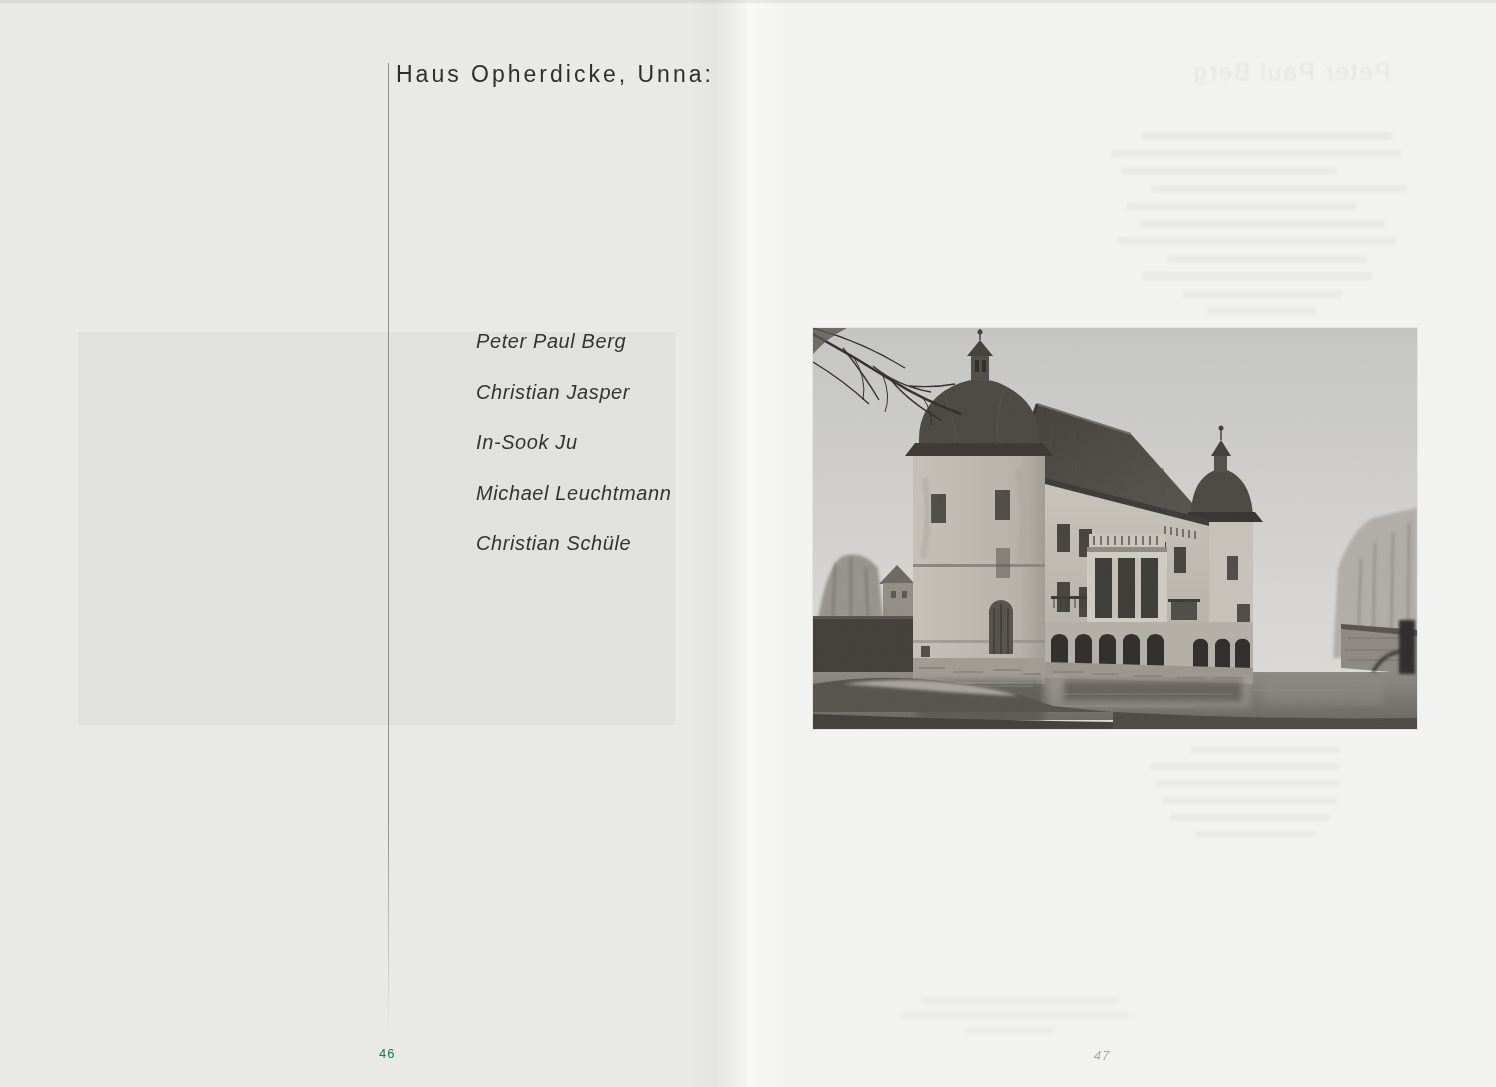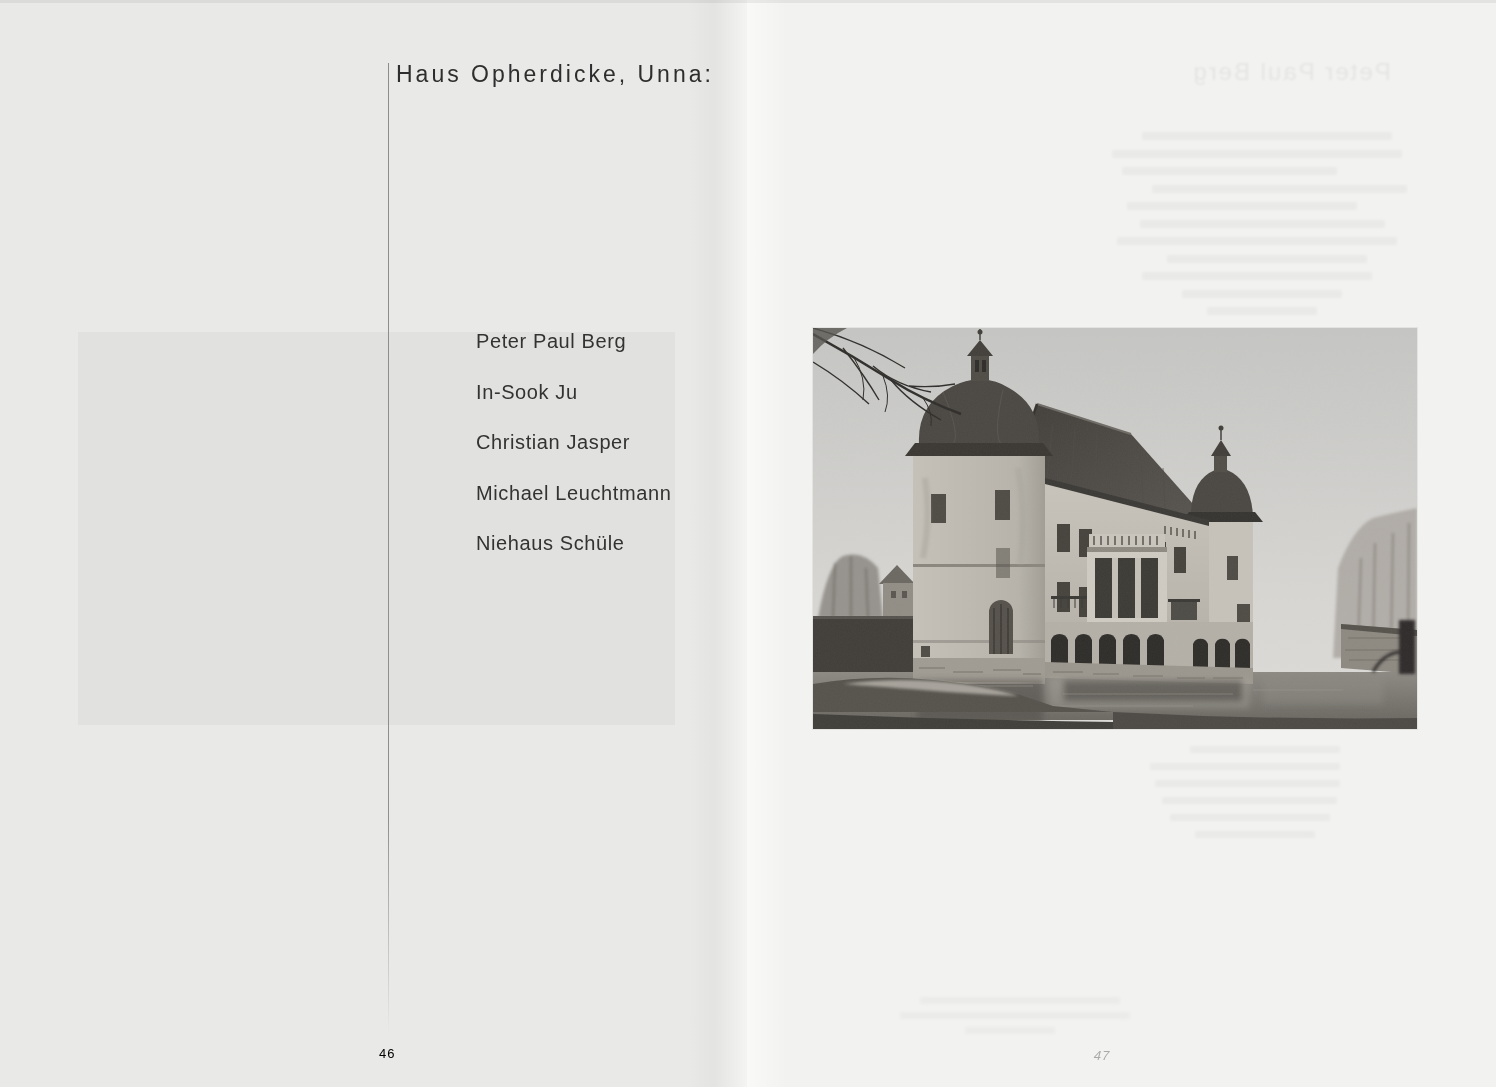--- a/index.html
+++ b/index.html
@@ -13,24 +13,24 @@
   .page-right{position:absolute;left:747px;top:0;width:749px;height:1087px;background:#f2f2f0;}
   .page-right::before{content:"";position:absolute;left:0;top:0;width:40px;height:100%;
     background:linear-gradient(to right, rgba(255,255,255,0.55), rgba(255,255,255,0));}
   .top-edge{position:absolute;left:0;top:0;width:100%;height:3px;background:rgba(0,0,0,0.06);}
 
   
   .tone-box{position:absolute;left:78px;top:332px;width:597px;height:393px;background:rgba(60,60,58,0.045);}
   .vrule{position:absolute;left:388px;top:63px;width:1px;height:970px;
     background:linear-gradient(to bottom,#8d8d8b 0%,#8f8f8d 78%,rgba(143,143,141,0) 100%);}
   .title{position:absolute;left:396px;top:61px;font-size:23px;letter-spacing:3px;color:#2e2e2e;white-space:nowrap;}
-  .names{position:absolute;left:476px;top:316px;}
+  .names{position:absolute;left:476px;top:316px;font-style:italic;}
   .name{height:50.5px;line-height:50.5px;font-size:20px;letter-spacing:0.6px;color:#333331;white-space:nowrap;}
   .pageno{position:absolute;font-size:13px;letter-spacing:1px;}
-  .pageno-left{left:379px;top:1046px;color:#000000;}
+  .pageno-left{left:379px;top:1046px;color:#15803d;}
   .pageno-right{left:1094px;top:1048px;color:#a9a9a7;transform:skewX(-14deg);}
 
   
   .photo{position:absolute;left:813px;top:328px;width:604px;height:401px;background:#cfcfcd;
     box-shadow:0 0 0 1px rgba(0,0,0,0.06);}
   .photo svg{display:block;width:604px;height:401px;}
 
   
   .ghost{position:absolute;pointer-events:none;}
   .ghost-heading{left:1160px;top:58px;width:262px;font-size:24px;letter-spacing:2px;color:#6f6f6d;
@@ -67,24 +67,24 @@
 <body>
 
 <div class="spread">
 
   <div class="page-left">
     <div class="tone-box"></div>
     <div class="vrule"></div>
     <div class="title">Haus Opherdicke, Unna:</div>
     <div class="names">
       <div class="name">Peter Paul Berg</div>
+      <div class="name">Christian Jasper</div>
       <div class="name">In-Sook Ju</div>
-      <div class="name">Christian Jasper</div>
       <div class="name">Michael Leuchtmann</div>
-      <div class="name">Niehaus Schüle</div>
+      <div class="name">Christian Schüle</div>
     </div>
     <div class="pageno pageno-left">46</div>
   </div>
 
   <div class="page-right">
   </div>
 
   <div class="ghost ghost-heading">Peter Paul Berg</div>
   <div class="ghost ghost-lines ghost-top">
     <div class="gl"></div>

